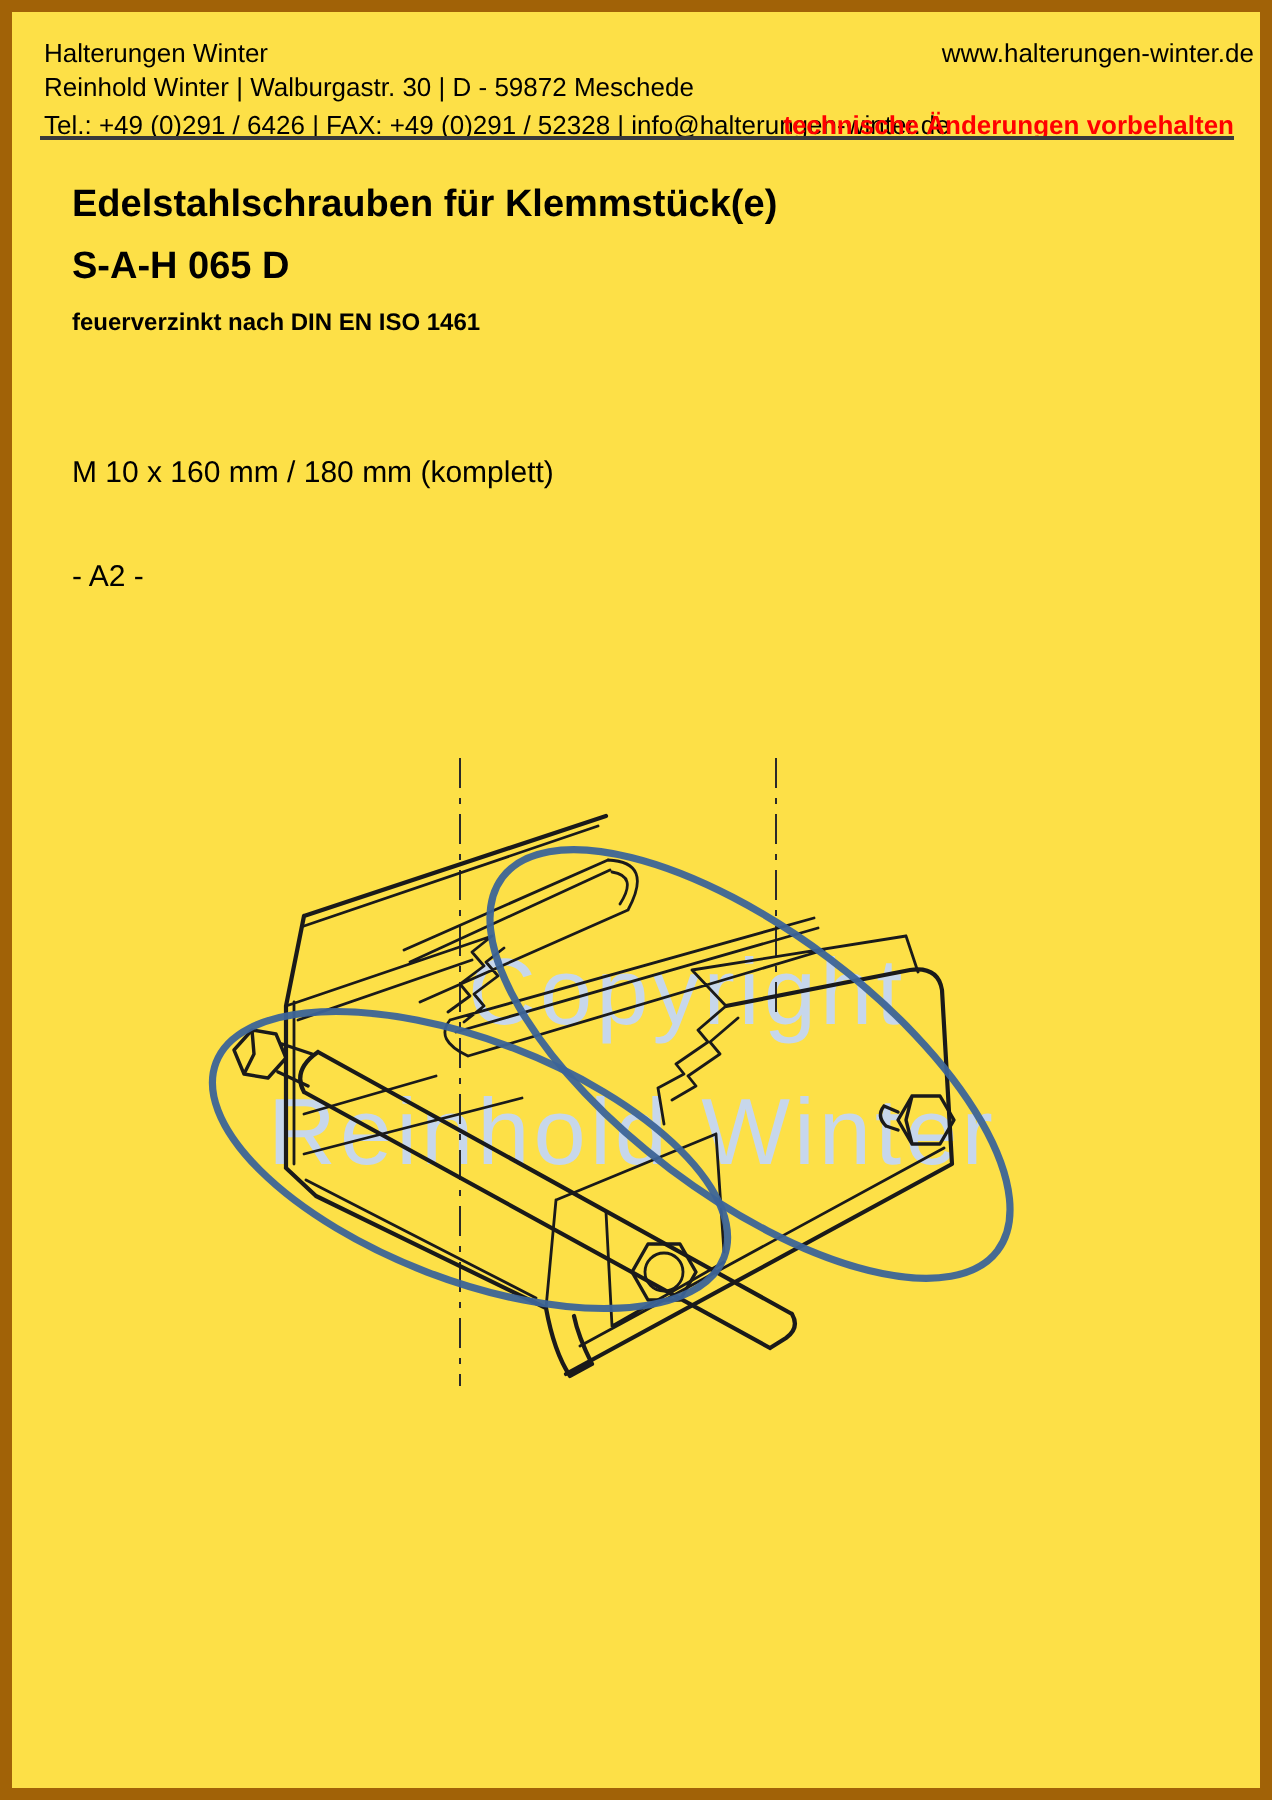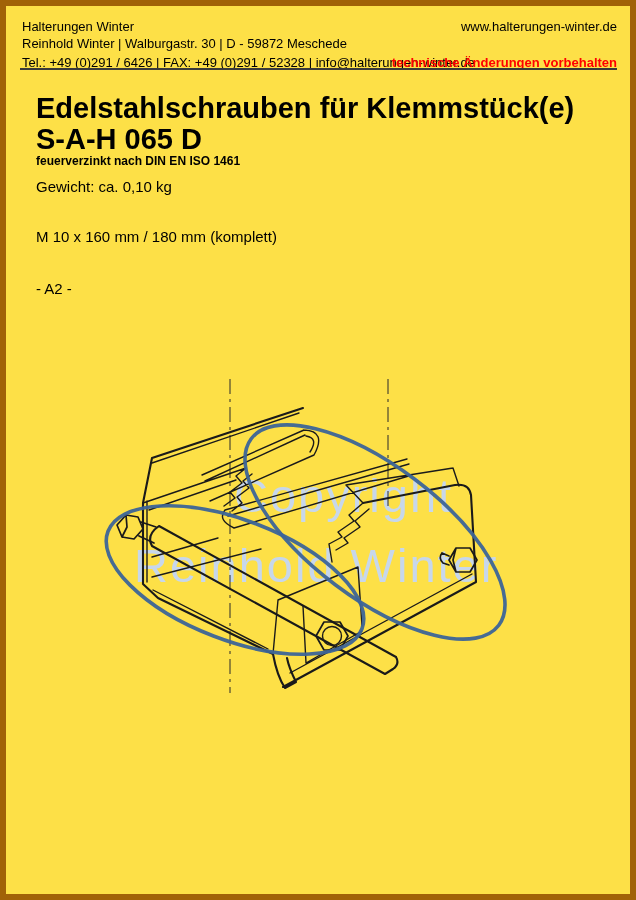--- a/index.html
+++ b/index.html
@@ -11,48 +11,47 @@
     box-sizing:border-box;
     font-family:"Liberation Sans", sans-serif;
     color:#000;
     overflow:hidden;
   }
   .abs{position:absolute;}
   .hdr{font-size:13px;line-height:13px;color:#000;white-space:nowrap;}
   .hdr-right{text-align:right;}
   .notice{color:#ff0000;font-weight:bold;}
   .rule{position:absolute;left:14px;right:13px;top:62px;height:2px;background:#3a3a3a;}
-  .title{font-size:29px;font-weight:bold;white-space:nowrap;}
+  .title{font-size:19px;font-weight:bold;white-space:nowrap;}
   .sub-bold{font-size:12px;font-weight:bold;white-space:nowrap;}
   .body-txt{font-size:15px;white-space:nowrap;}
   #drawing-svg{position:absolute;left:80px;top:350px;width:480px;height:360px;}
   .wm{font-family:"Liberation Sans", sans-serif;font-size:47px;letter-spacing:2px;}
   .art{fill:none;stroke:#1a1a1a;stroke-linejoin:round;stroke-linecap:round;}
   .sw-thick{stroke-width:2.1;}
   .sw-thin{stroke-width:1.4;}
   .sw-bolt{stroke-width:1.7;}
   .cl{fill:none;stroke:#2a2a2a;stroke-width:1;stroke-dasharray:15 5 3 5;}
   .hl{fill:none;stroke-width:3.6;opacity:0.95;}
 </style>
 </head>
 <body>
 
 <div id="page">
 
   <div class="abs hdr" style="left:16px;top:14px;">Halterungen Winter</div>
-  <div class="abs hdr hdr-right" style="right:13px;top:14px;">www.halterungen-winter.de</div>
+  <div class="abs hdr hdr-right" style="right:3px;top:14px;">www.halterungen-winter.de</div>
   <div class="abs hdr" style="left:16px;top:31px;">Reinhold Winter | Walburgastr. 30 | D - 59872 Meschede</div>
   <div class="abs hdr" style="left:16px;top:50px;">Tel.: +49 (0)291 / 6426 | FAX: +49 (0)291 / 52328 | info@halterungen-winter.de</div>
   <div class="abs hdr hdr-right notice" style="right:13px;top:50px;">technische Änderungen vorbehalten</div>
   <div class="rule"></div>
 
   <div class="abs title" style="left:30px;top:86px;">Edelstahlschrauben für Klemmstück(e)</div>
   <div class="abs title" style="left:30px;top:117px;">S-A-H 065 D</div>
   <div class="abs sub-bold" style="left:30px;top:148px;">feuerverzinkt nach DIN EN ISO 1461</div>
-  <div class="abs body-txt" style="left:30px;top:172px;">Gewicht: ca. 0,10 kg</div>
   <div class="abs body-txt" style="left:30px;top:222px;">M 10 x 160 mm / 180 mm (komplett)</div>
   <div class="abs body-txt" style="left:30px;top:274px;">- A2 -</div>
 
   <svg id="drawing-svg" viewBox="80 350 480 360">
 
     <text class="wm" x="228" y="506" fill="#c7d7eb">Copyright</text>
     <text class="wm" x="128" y="576" fill="#c7d7eb">Reinhold Winter</text>
 
     <path class="cl" d="M224,373 V687 M382,373 V505"></path>
 

